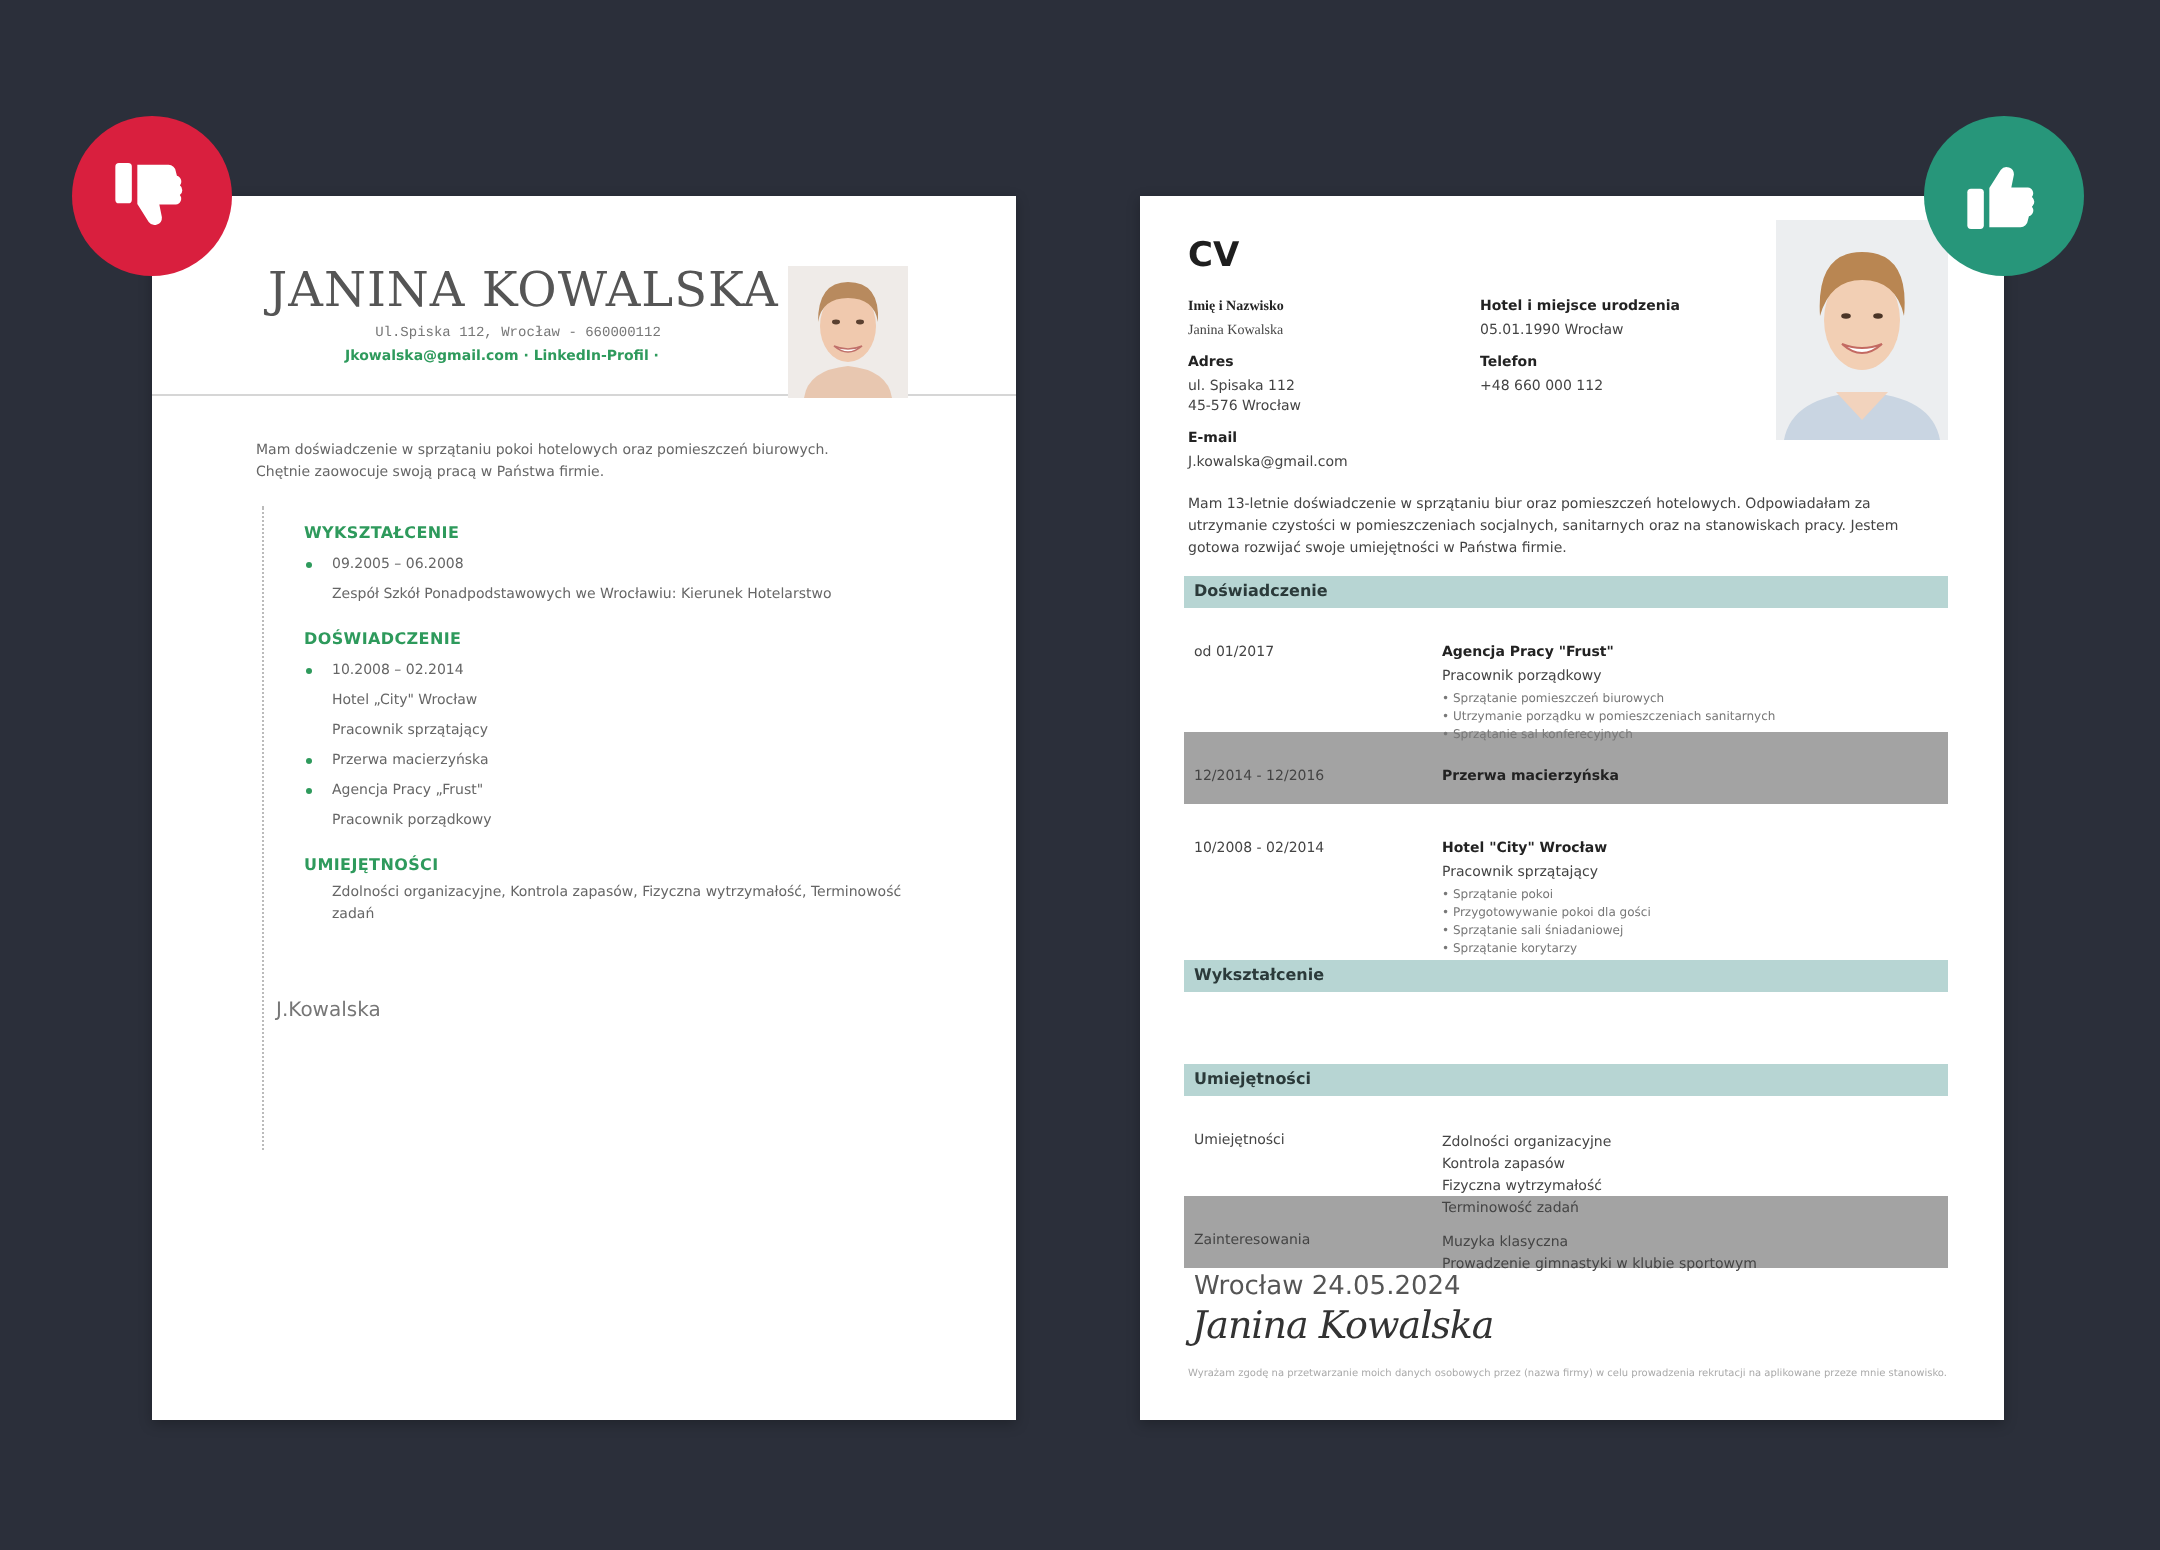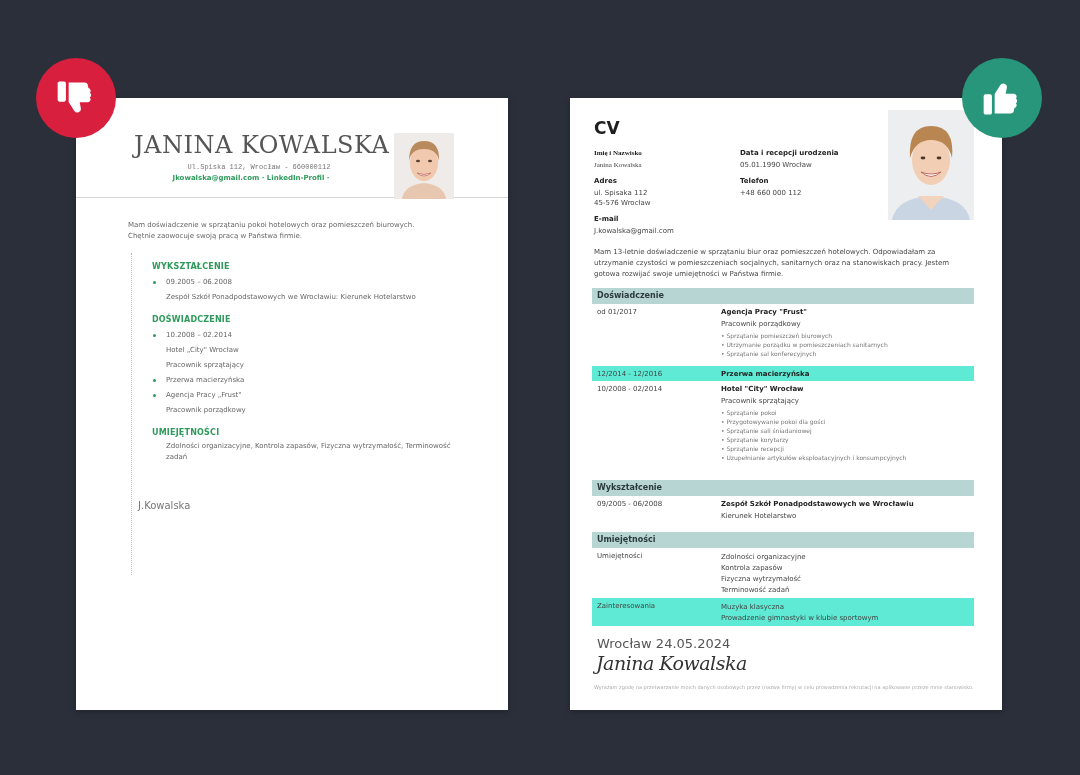--- a/index.html
+++ b/index.html
@@ -32,22 +32,22 @@
   .b-sign { position: absolute; left: 62px; top: 402px; font-size: 10px; color: #777; }
 
   
   .g-title { position: absolute; left: 24px; top: 20px; font-size: 17px; font-weight: bold; color: #1e1e1e; }
   .g-field { position: absolute; font-size: 7px; line-height: 10px; color: #444; }
   .g-field .lbl { font-weight: bold; color: #222; margin-bottom: 2px; }
   .g-photo { position: absolute; left: 318px; top: 12px; width: 86px; height: 110px; background: #eeeeee; overflow: hidden; }
   .g-intro { position: absolute; left: 24px; top: 149px; width: 380px; font-size: 7px; line-height: 11px; color: #444; }
   .g-table { position: absolute; left: 22px; width: 382px; }
   .g-sechead { background: #b7d5d3; font-size: 8px; font-weight: bold; color: #2b3a3a; padding: 3px 5px; height: 16px; }
-  .g-row { display: flex; font-size: 7px; color: #444; padding: 4px 5px; }
-  .g-row.shaded { background: #5eead4; }
+  .g-row { display: flex; font-size: 7px; color: #444; padding: 18px 5px; }
+  .g-row.shaded { background: #a3a3a3; }
   .g-row .c1 { width: 124px; flex-shrink: 0; }
   .g-row .c2 { flex: 1; }
   .g-row .org { font-weight: bold; color: #222; margin-bottom: 4px; }
   .g-row .role { color: #444; margin-bottom: 3px; font-size: 7px; }
   .g-row .task { font-size: 6px; color: #777; line-height: 9px; }
   .g-row .line { line-height: 11px; }
   .g-date { position: absolute; left: 27px; top: 538px; font-size: 13px; color: #555; }
   .g-signature { position: absolute; left: 26px; top: 554px; font-family: "DejaVu Serif", serif; font-style: italic; font-size: 19px; color: #333; letter-spacing: -0.5px; }
   .g-consent { position: absolute; left: 24px; top: 586px; width: 380px; font-size: 5px; color: #aaa; line-height: 7px; }
 </style>
@@ -115,21 +115,21 @@
   <div class="g-field" style="left:24px; top:78px;">
     <div class="lbl">Adres</div>
     <div>ul. Spisaka 112</div>
     <div>45-576 Wrocław</div>
   </div>
   <div class="g-field" style="left:24px; top:116px;">
     <div class="lbl">E-mail</div>
     <div>J.kowalska@gmail.com</div>
   </div>
   <div class="g-field" style="left:170px; top:50px;">
-    <div class="lbl">Data i recepcji urodzenia</div>
+    <div class="lbl">Hotel i miejsce urodzenia</div>
     <div>05.01.1990 Wrocław</div>
   </div>
   <div class="g-field" style="left:170px; top:78px;">
     <div class="lbl">Telefon</div>
     <div>+48 660 000 112</div>
   </div>
 
   <div class="g-photo">
     <svg viewBox="0 0 86 110" width="86" height="110">
       <rect width="86" height="110" fill="#eceef0"></rect>
@@ -173,27 +173,20 @@
         <div class="task">• Sprzątanie sali śniadaniowej</div>
         <div class="task">• Sprzątanie korytarzy</div>
         <div class="task">• Sprzątanie recepcji</div>
         <div class="task">• Uzupełnianie artykułów eksploatacyjnych i konsumpcyjnych</div>
       </div>
     </div>
   </div>
 
   <div class="g-table" style="top:382px;">
     <div class="g-sechead">Wykształcenie</div>
-    <div class="g-row" style="height:34px;">
-      <div class="c1">09/2005 - 06/2008</div>
-      <div class="c2">
-        <div class="org">Zespół Szkół Ponadpodstawowych we Wrocławiu</div>
-        <div class="role">Kierunek Hotelarstwo</div>
-      </div>
-    </div>
   </div>
 
   <div class="g-table" style="top:434px;">
     <div class="g-sechead">Umiejętności</div>
     <div class="g-row" style="height:50px;">
       <div class="c1">Umiejętności</div>
       <div class="c2">
         <div class="line">Zdolności organizacyjne</div>
         <div class="line">Kontrola zapasów</div>
         <div class="line">Fizyczna wytrzymałość</div>

